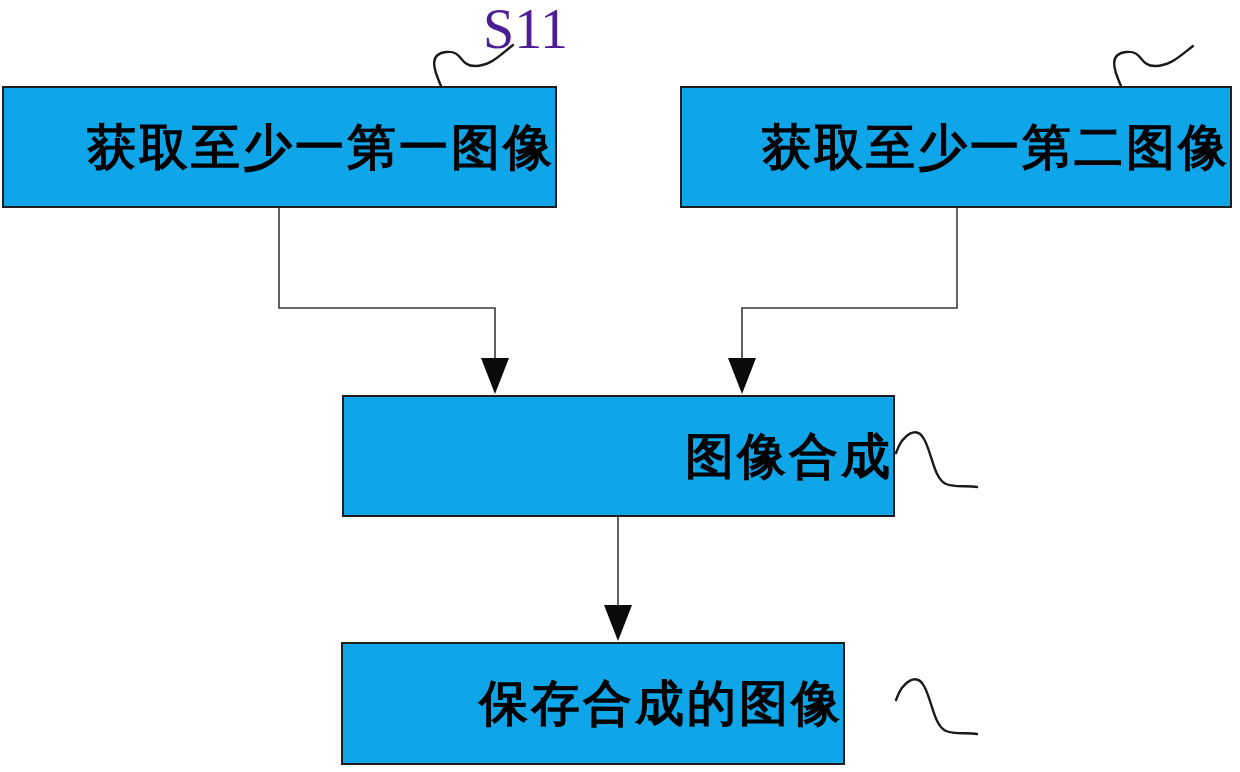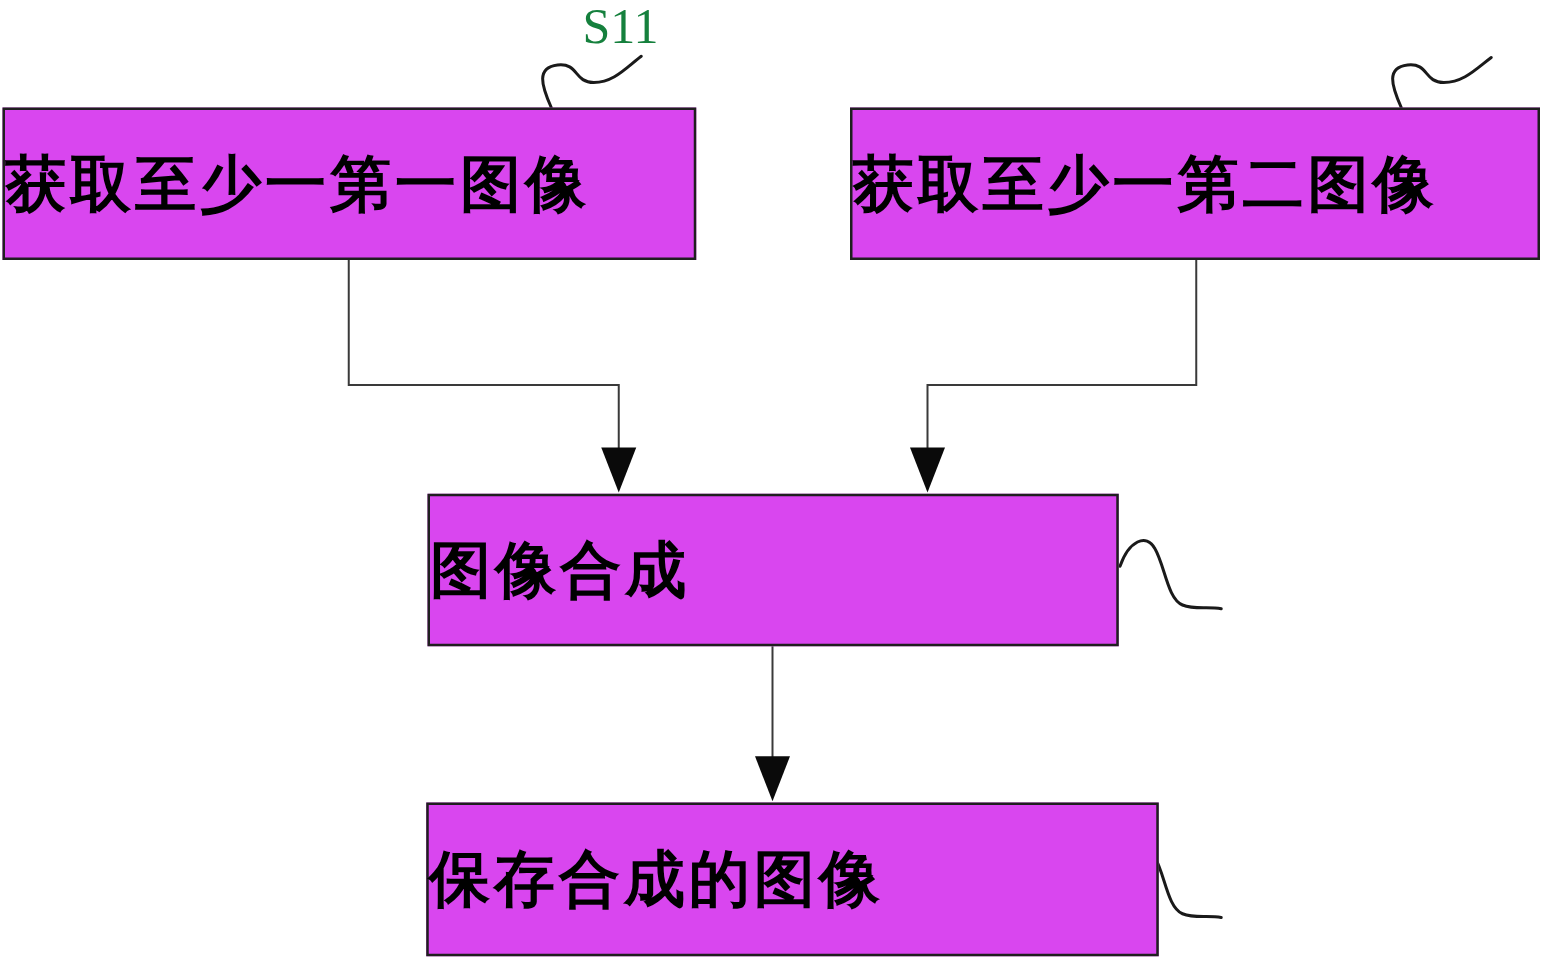--- a/index.html
+++ b/index.html
@@ -34,46 +34,47 @@
   .squiggle {
     fill: none;
     stroke: #1a1a1a;
     stroke-width: 2.4;
     stroke-linecap: round;
   }
   .node {
     position: absolute;
     box-sizing: border-box;
     border: 2px solid #1f1f1f;
-    background: #d946ef;
+    background: #0ea5e9;
     display: flex;
     align-items: center;
-    justify-content: flex-start;
+    justify-content: flex-end;
     text-align: center;
   }
   .node span {
     font-family: "Liberation Serif", "DejaVu Serif", serif;
     font-weight: bold;
     font-size: 49px;
     letter-spacing: 3px;
     color: #000000;
     white-space: nowrap;
     line-height: 1;
   }
   #node-s11 { left: 2px;   top: 86px;  width: 555px; height: 122px; }
   #node-s13 { left: 680px; top: 86px;  width: 552px; height: 122px; }
   #node-s15 { left: 342px; top: 395px; width: 553px; height: 122px; }
-  #node-s17 { left: 341px; top: 642px; width: 586px; height: 123px; }
+  #node-s17 { left: 341px; top: 642px; width: 504px; height: 123px; }
   .tag {
     position: absolute;
     font-family: "Liberation Serif", "DejaVu Serif", serif;
-    font-size: 40px;
+    font-size: 56px;
     line-height: 1;
-    color: #15803d;
+    color: #4c1d95;
     white-space: nowrap;
+    margin-left: 17px;
   }
   #tag-s11 { left: 466px;  top: 1px; }
   #tag-s13 { left: 1150px; top: 3px; }
   #tag-s15 { left: 988px;  top: 460px; }
   #tag-s17 { left: 987px;  top: 707px; }
 </style>
 </head>
 <body>
 
 <div class="canvas">

